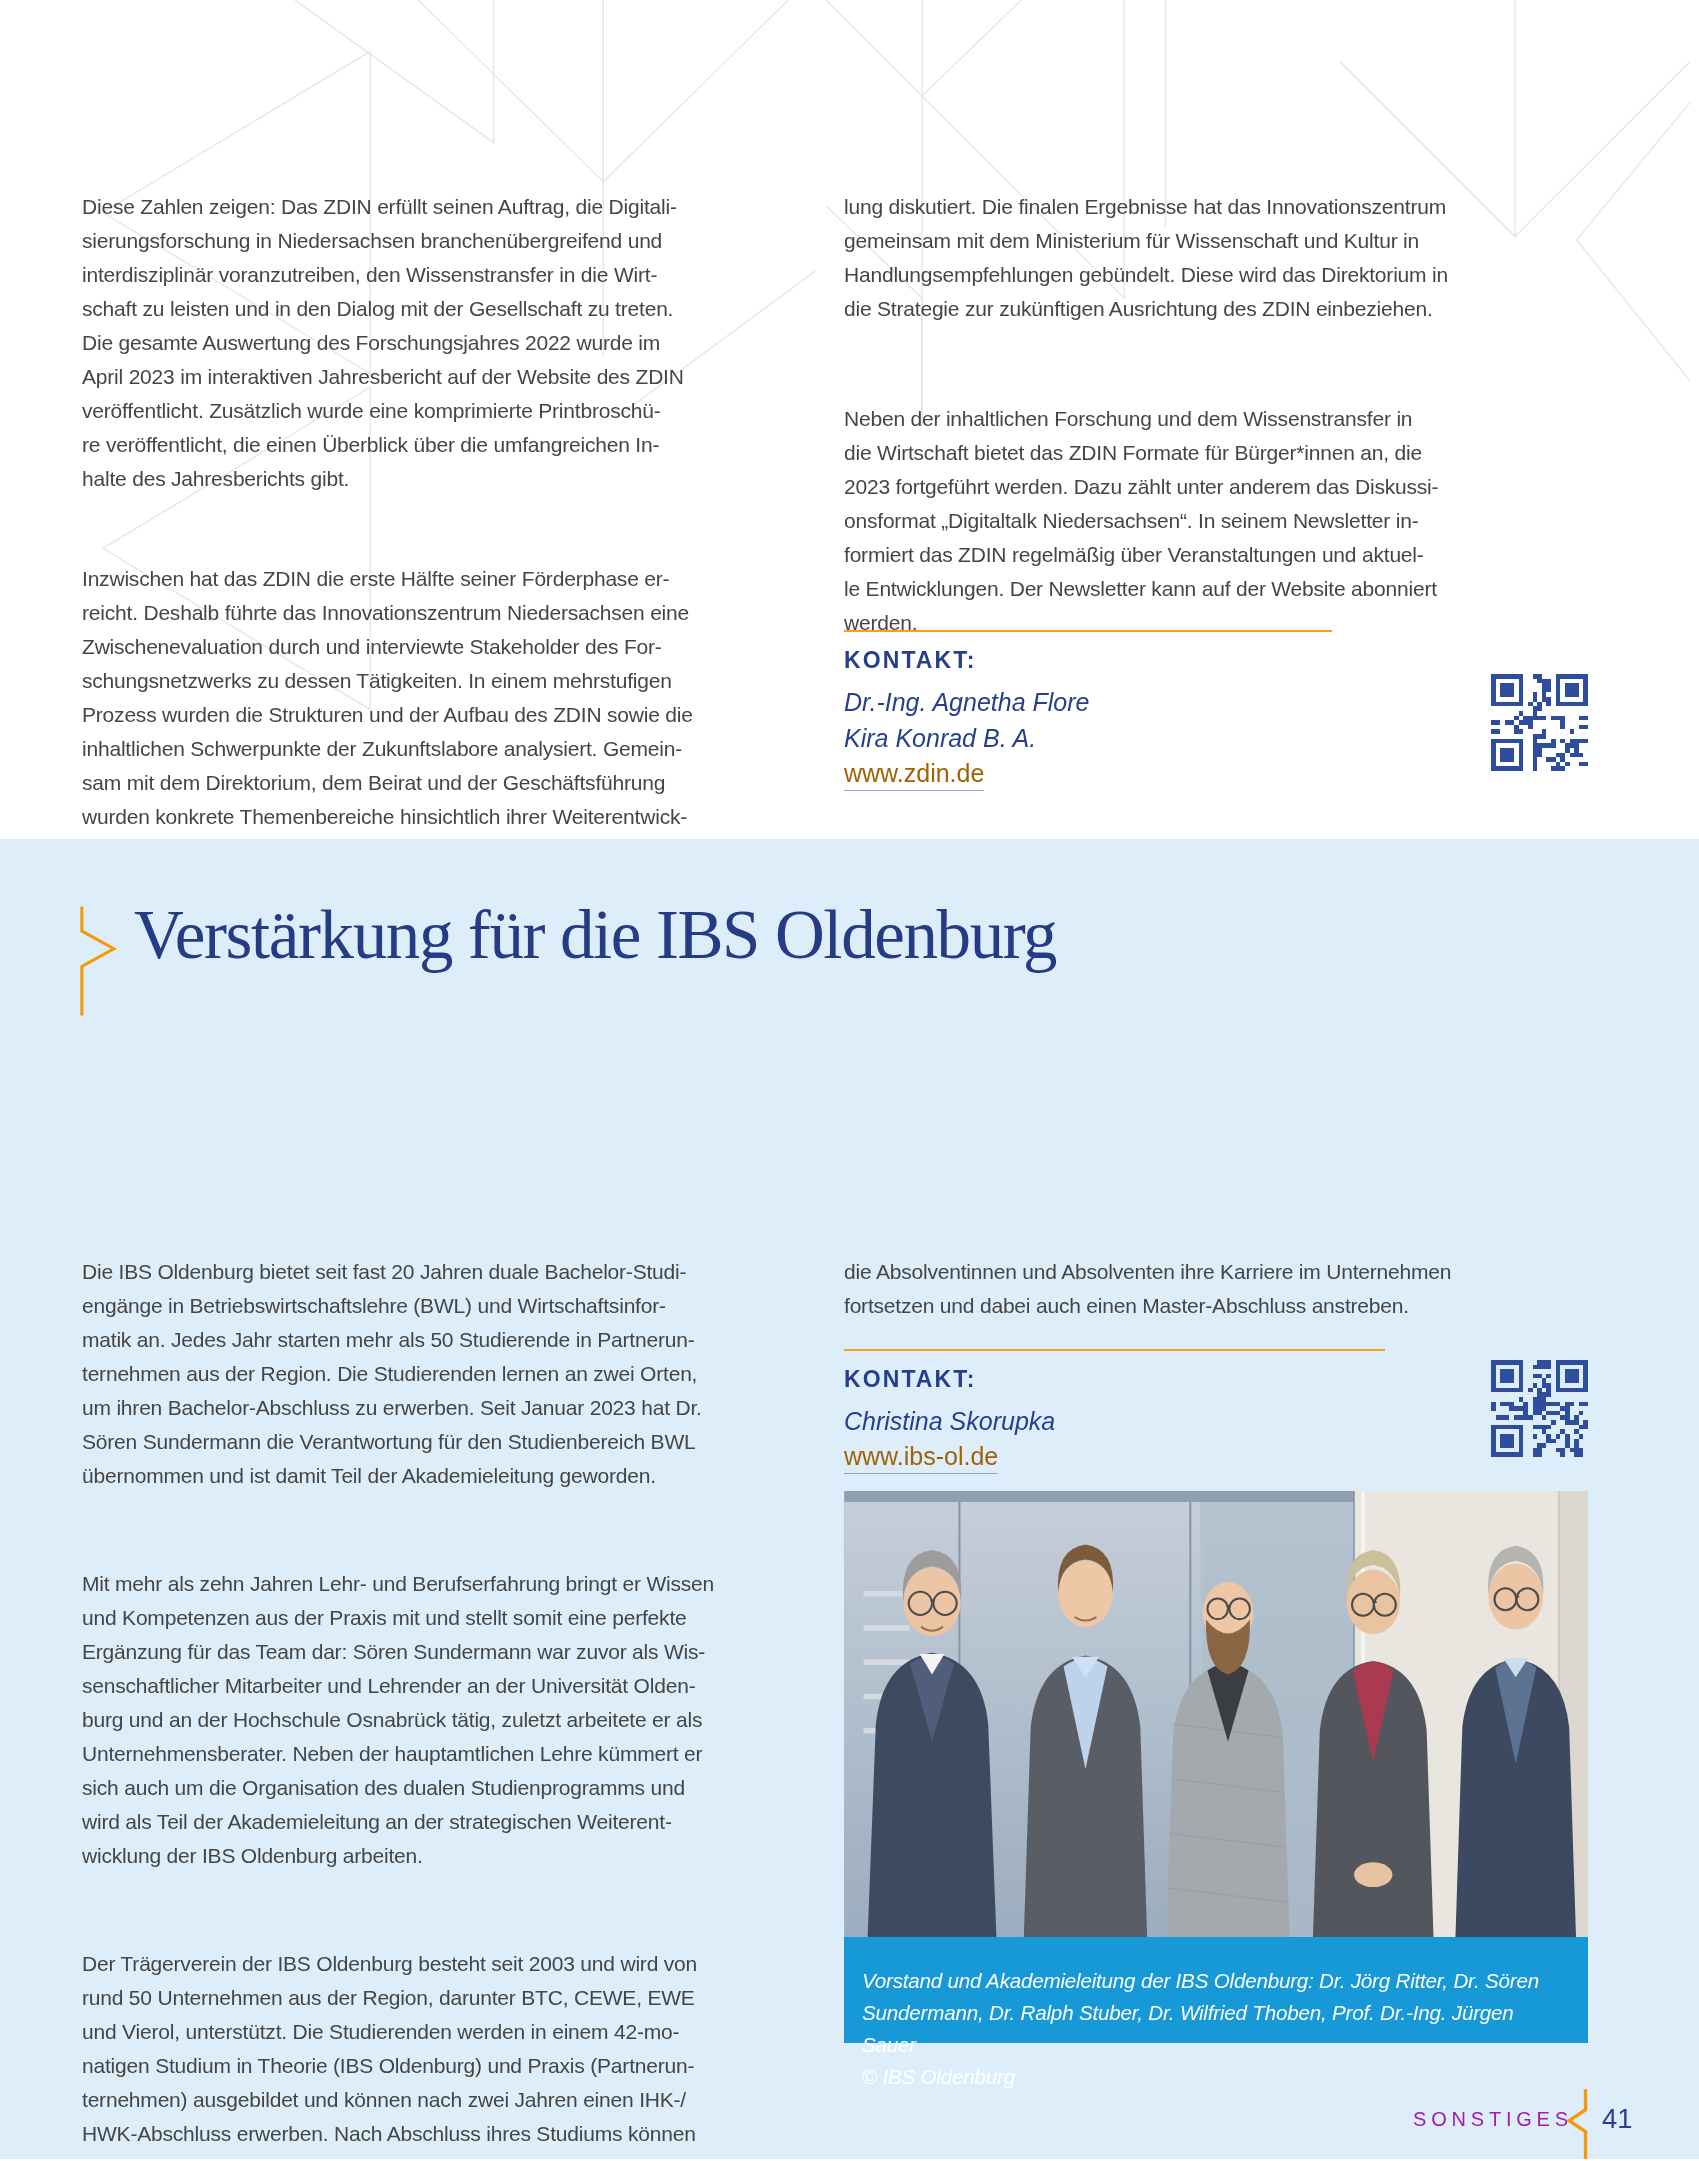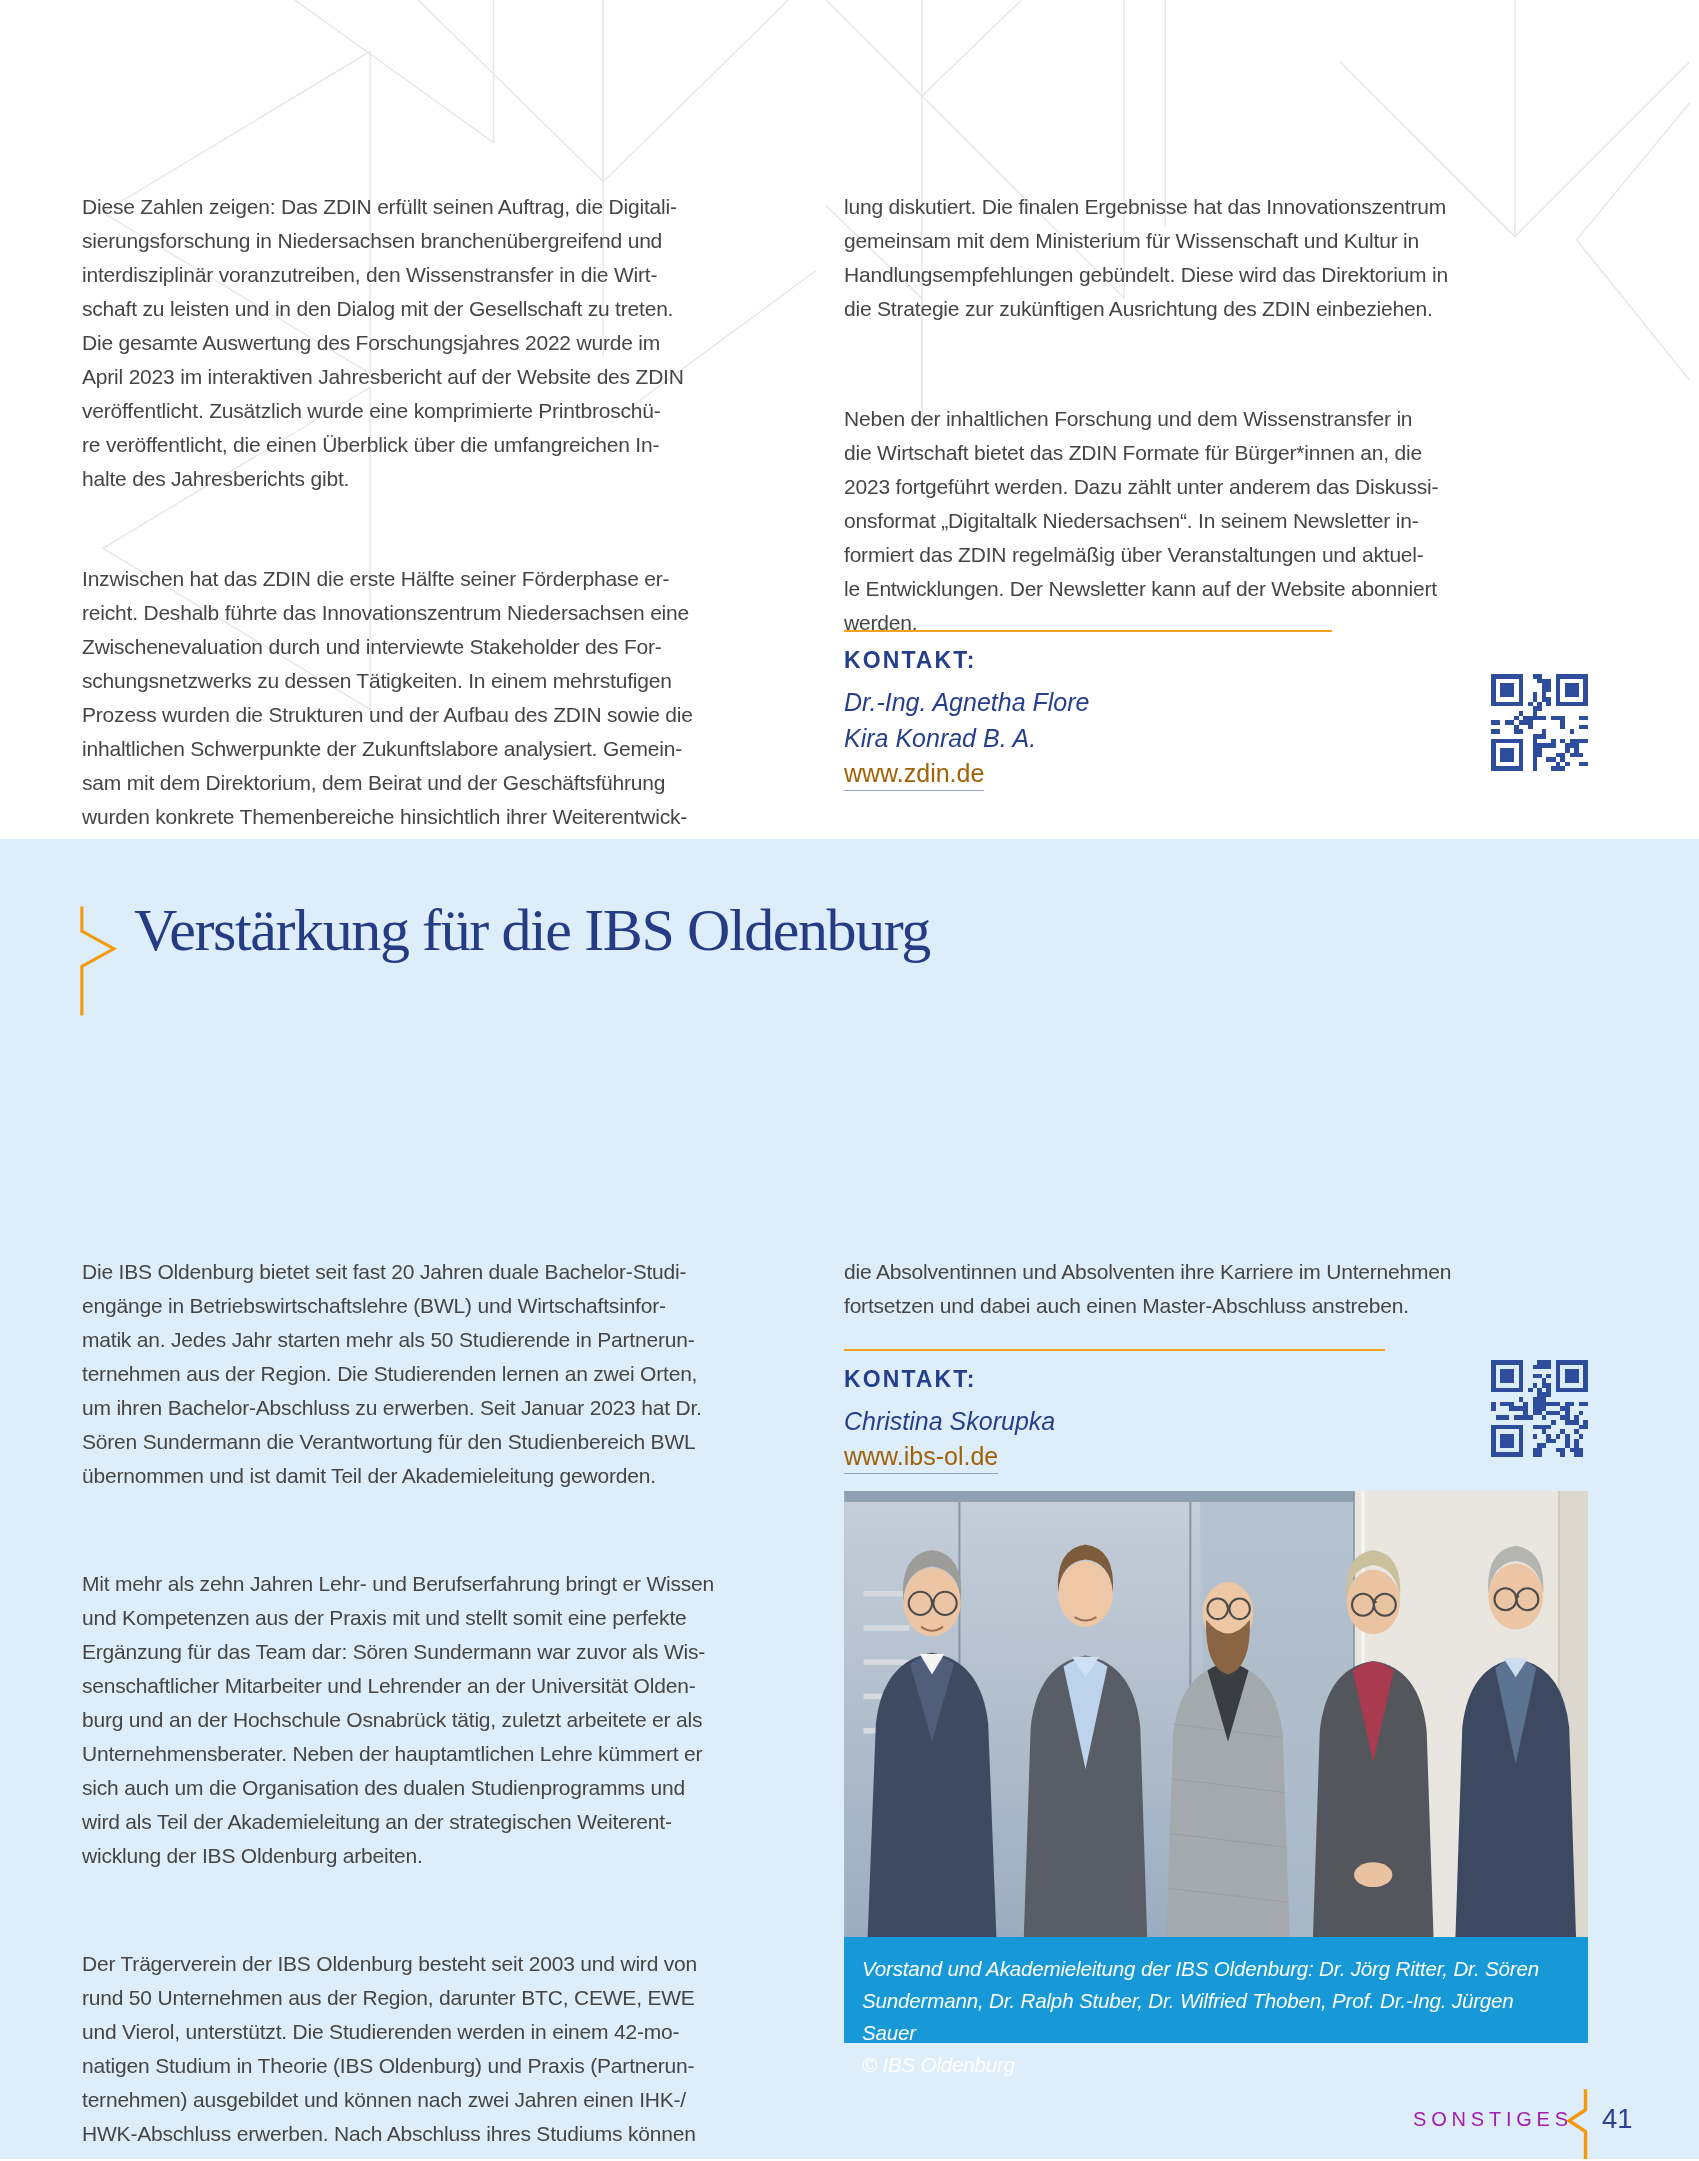--- a/index.html
+++ b/index.html
@@ -49,36 +49,36 @@
     border-bottom:1.4px solid #90a2c9;text-decoration:none;cursor:pointer;
   }
   .qr{position:absolute;width:97px;height:97px;z-index:2;}
   .qr-1{left:1491px;top:674px;}
   .qr-2{left:1491px;top:1360px;}
 
   .headline-marker{position:absolute;left:73px;top:902px;z-index:2;}
   .headline{
     position:absolute;left:134px;top:896px;z-index:2;
     font-family:"Liberation Serif", serif;
-    font-size:60px;line-height:1.15;letter-spacing:-1.4px;
+    font-size:69px;line-height:1.15;letter-spacing:-1.4px;
     color:#253c85;font-weight:400;white-space:nowrap;
   }
   .subtitle{
     position:absolute;left:458px;top:1043px;width:1151px;z-index:2;
     font-size:30px;line-height:53px;color:#2299dc;letter-spacing:-0.3px;
     white-space:pre-line;
   }
   .photo{
     position:absolute;left:844px;top:1491px;width:744px;height:446px;z-index:2;
     overflow:hidden;background:#aebccb;
   }
   .caption{
     position:absolute;left:844px;top:1937px;width:744px;height:106px;z-index:2;
     background:#1699d6;color:#ffffff;box-sizing:border-box;
-    padding:16px 18px;font-size:20.6px;line-height:32px;font-style:italic;
+    padding:28px 18px;font-size:20.6px;line-height:32px;font-style:italic;
     white-space:pre-line;letter-spacing:-0.2px;
   }
   .footer-section{
     position:absolute;left:1413px;top:2108px;z-index:2;
     font-size:20px;letter-spacing:4.8px;color:#a21caf;font-weight:400;
   }
   .footer-chevron{position:absolute;left:1565px;top:2089px;z-index:2;}
   .page-num{
     position:absolute;left:1602px;top:2103px;z-index:2;
     font-size:27.4px;color:#2b3f8e;

